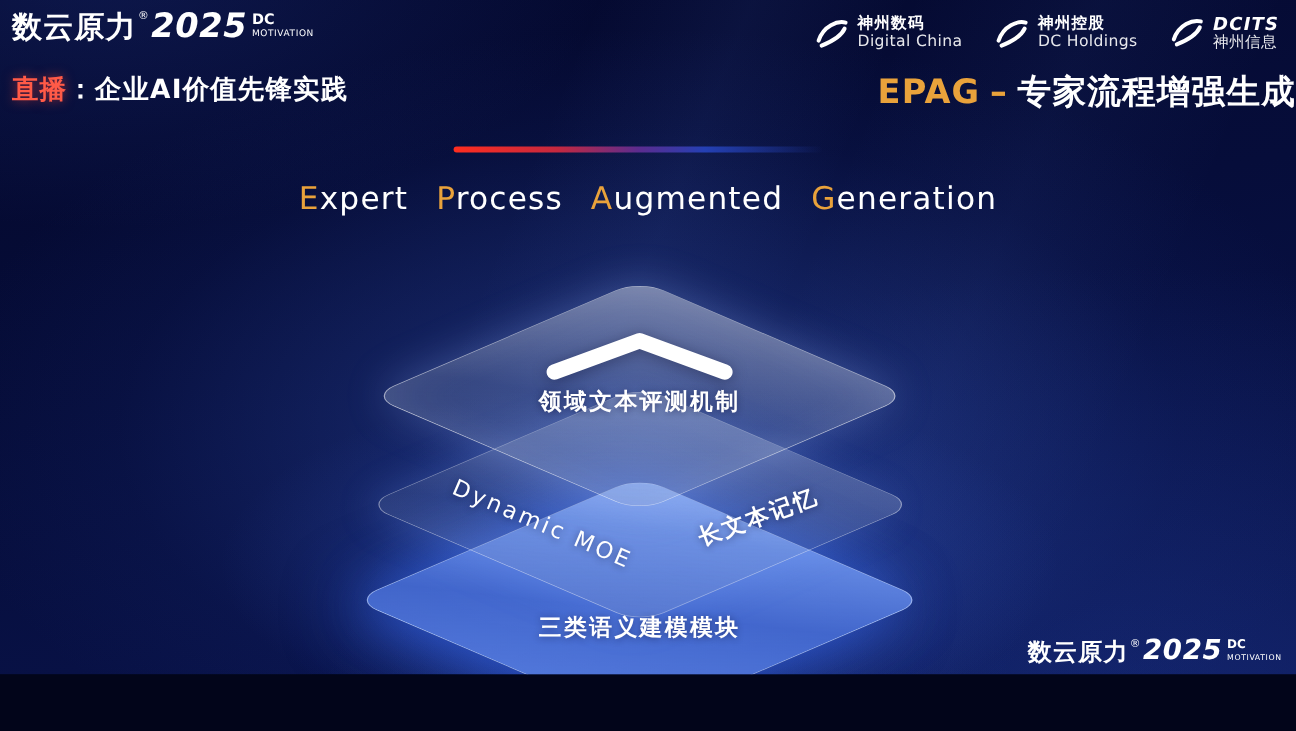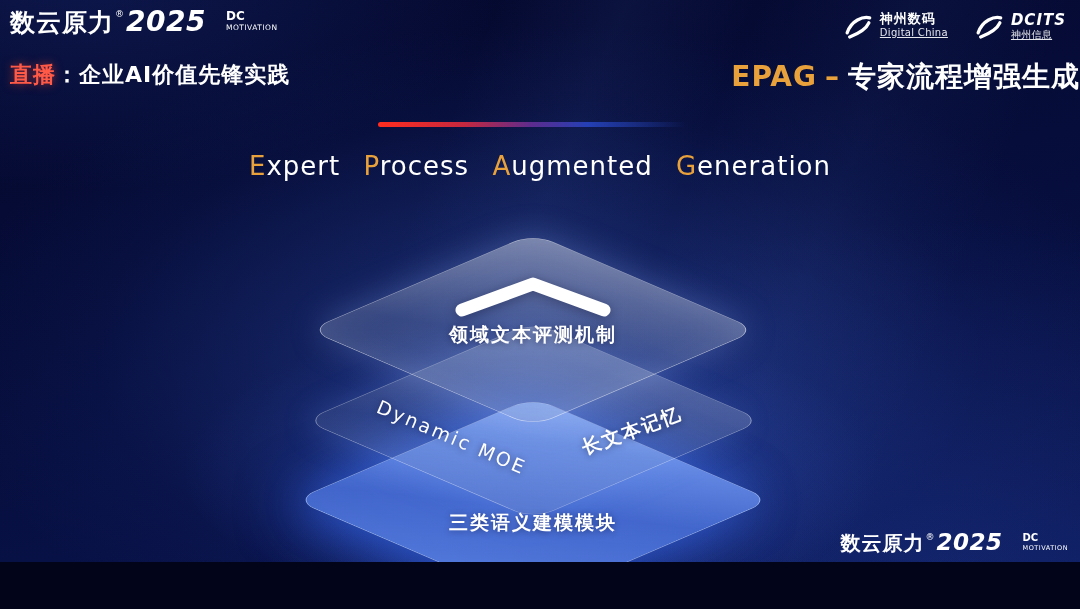--- a/index.html
+++ b/index.html
@@ -24,21 +24,21 @@
     background:
       linear-gradient(112deg, transparent 38%, rgba(95,135,235,0.07) 48%, transparent 58%),
       linear-gradient(112deg, transparent 58%, rgba(95,135,235,0.05) 70%, transparent 82%);
   }
 
   
   .brand { position: absolute; display: flex; align-items: flex-start; line-height: 1; white-space: nowrap; }
   .brand .b-name { font-weight: bold; letter-spacing: 1px; }
   .brand .b-reg { font-size: 9px; margin: 0 2px 0 1px; }
   .brand .b-year { font-weight: bold; font-style: italic; letter-spacing: 0.5px; }
-  .brand .b-stack { display: flex; flex-direction: column; margin-left: 20px; }
+  .brand .b-stack { display: flex; flex-direction: column; margin-left: 4px; }
   .brand .b-dc { font-weight: bold; }
   .brand .b-mot { letter-spacing: 0.5px; }
 
   .brand-tl { left: 10px; top: 10px; }
   .brand-tl .b-name { font-size: 25px; }
   .brand-tl .b-year { font-size: 28px; margin-top: -2px; }
   .brand-tl .b-dc  { font-size: 12px; }
   .brand-tl .b-mot { font-size: 7.5px; margin-top: 2px; }
 
   .brand-br { right: 12px; bottom: 8px; }
@@ -64,21 +64,21 @@
 
   
   .partners {
     position: absolute; right: 14px; top: 12px;
     display: flex; align-items: center; gap: 26px;
   }
   .partner { display: flex; align-items: flex-start; gap: 7px; }
   .partner .p-col { display: flex; flex-direction: column; line-height: 1.15; }
   .partner .p-name { font-size: 13px; font-weight: bold; letter-spacing: 1px; }
   .partner .p-name.latin { font-style: italic; font-size: 15px; }
-  .partner .p-sub { font-size: 10px; opacity: 0.9; letter-spacing: 0.3px; text-decoration: underline; }
+  .partner .p-sub { font-size: 13px; opacity: 0.9; letter-spacing: 0.3px; }
   .partner svg { display: block; }
 
   
   .divider {
     position: absolute; left: 378px; top: 122px; width: 308px; height: 5px; border-radius: 3px;
     background: linear-gradient(90deg, #ff2d1f 0%, #c5283f 28%, #5c2c8f 50%, #2440b4 68%, rgba(30,70,190,0.0) 100%);
   }
 
   
   .headline {
@@ -164,20 +164,32 @@
       </span>
     </div>
     <div class="partner">
       <svg width="30" height="30" viewBox="0 0 36 36">
         <g fill="none" stroke="#ffffff" stroke-width="4" stroke-linecap="round">
           <path d="M5 25 C10 10 24 5 32 7"></path>
           <path d="M8 30 C18 26 28 20 31 13"></path>
         </g>
       </svg>
       <span class="p-col">
+        <span class="p-name">神州控股</span>
+        <span class="p-sub">DC Holdings</span>
+      </span>
+    </div>
+    <div class="partner">
+      <svg width="30" height="30" viewBox="0 0 36 36">
+        <g fill="none" stroke="#ffffff" stroke-width="4" stroke-linecap="round">
+          <path d="M5 25 C10 10 24 5 32 7"></path>
+          <path d="M8 30 C18 26 28 20 31 13"></path>
+        </g>
+      </svg>
+      <span class="p-col">
         <span class="p-name latin">DCITS</span>
         <span class="p-sub">神州信息</span>
       </span>
     </div>
   </div>
 
   <div class="divider"></div>
 
   <div class="headline">
     <span class="word"><span class="gold">E</span><span>xpert</span></span>

